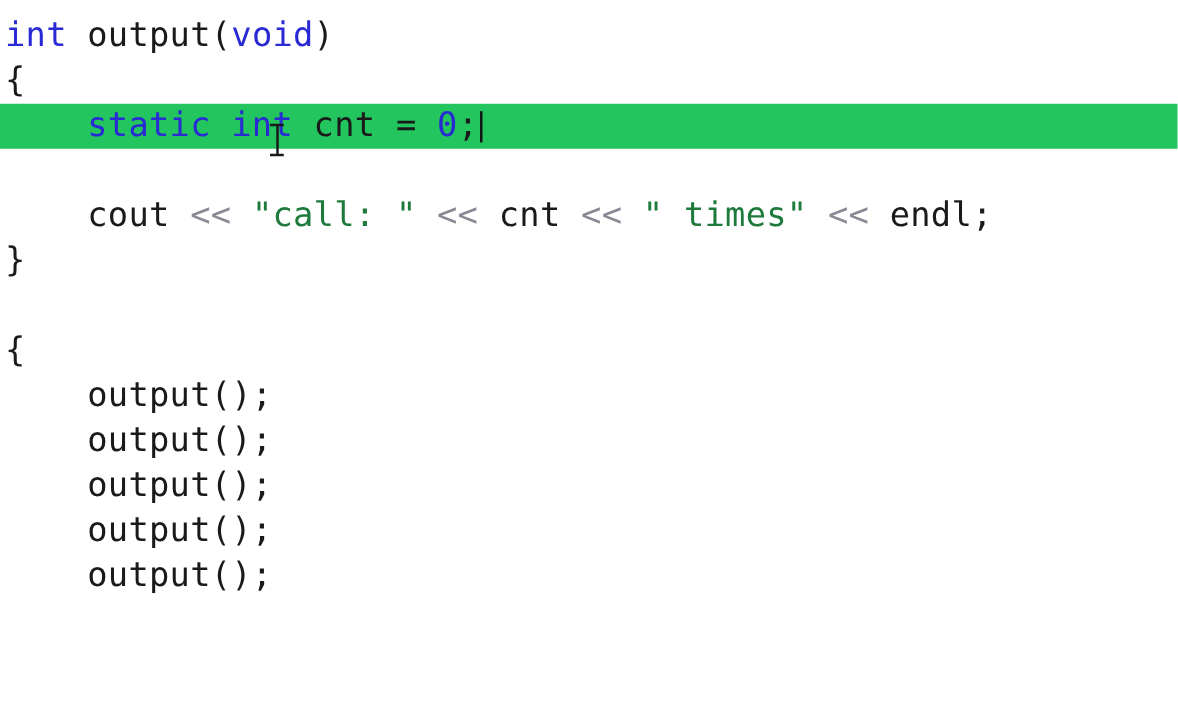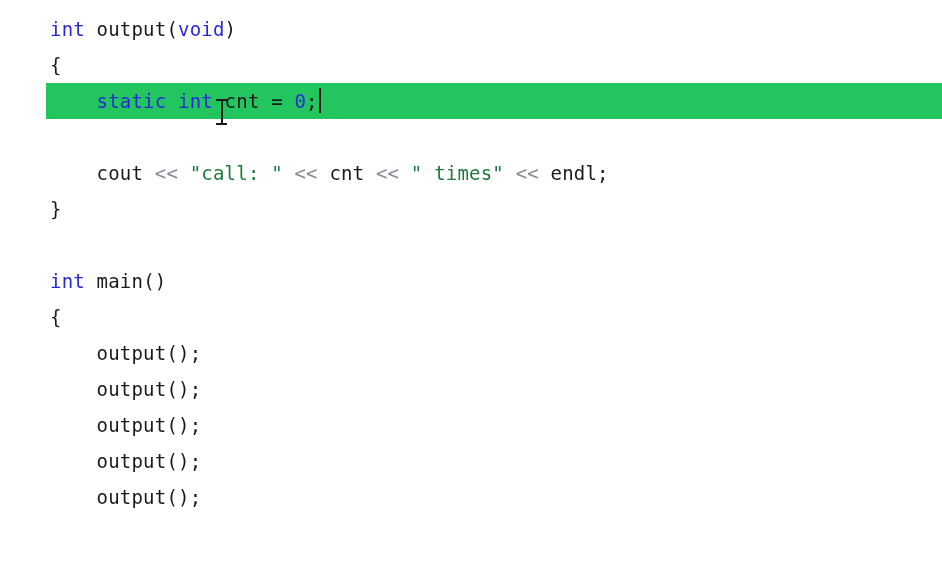--- a/index.html
+++ b/index.html
@@ -21,27 +21,26 @@
     height: 568px;
     background: #ffffff;
     padding-top: 11px;
     box-sizing: border-box;
   }
 
   .code-line {
     position: relative;
     height: 36px;
     line-height: 36px;
-    font-size: 19px;
+    font-size: 27px;
     letter-spacing: 0.2px;
     white-space: pre;
     color: #1a1a1a;
     padding-left: 4px;
     box-sizing: border-box;
-    margin-left: 46px;
   }
 
   .code-line.current {
     background: #22c55e;
   }
 
   
   .tok-keyword  { color: #2a2ad4; }
   .tok-number   { color: #2a2ad4; }
   .tok-string   { color: #1e7a3c; }
@@ -90,21 +89,20 @@
 
 <div id="editor">
   <div id="code-area">
       <div class="code-line"><span class="tok-keyword">int</span><span class="tok-plain"> </span><span class="tok-plain">output</span><span class="tok-plain">(</span><span class="tok-keyword">void</span><span class="tok-plain">)</span></div>
       <div class="code-line"><span class="tok-plain">{</span></div>
       <div class="code-line current"><span class="tok-plain">    </span><span class="tok-keyword">static</span><span class="tok-plain"> </span><span class="tok-keyword">int</span><span class="tok-plain"> </span><span class="tok-plain">cnt</span><span class="tok-plain"> </span><span class="tok-plain">=</span><span class="tok-plain"> </span><span class="tok-number">0</span><span class="tok-plain">;</span><span class="caret"></span></div>
       <div class="code-line">&nbsp;</div>
       <div class="code-line"><span class="tok-plain">    </span><span class="tok-plain">cout</span><span class="tok-plain"> </span><span class="tok-operator">&lt;&lt;</span><span class="tok-plain"> </span><span class="tok-string">"call: "</span><span class="tok-plain"> </span><span class="tok-operator">&lt;&lt;</span><span class="tok-plain"> </span><span class="tok-plain">cnt</span><span class="tok-plain"> </span><span class="tok-operator">&lt;&lt;</span><span class="tok-plain"> </span><span class="tok-string">" times"</span><span class="tok-plain"> </span><span class="tok-operator">&lt;&lt;</span><span class="tok-plain"> </span><span class="tok-plain">endl</span><span class="tok-plain">;</span></div>
       <div class="code-line"><span class="tok-plain">}</span></div>
       <div class="code-line">&nbsp;</div>
-      <div class="code-line"><span class="tok-keyword">int</span><span class="tok-plain"> </span><span class="tok-plain">main</span><span class="tok-plain">()</span></div>
       <div class="code-line"><span class="tok-plain">{</span></div>
       <div class="code-line"><span class="tok-plain">    </span><span class="tok-plain">output</span><span class="tok-plain">()</span><span class="tok-plain">;</span></div>
       <div class="code-line"><span class="tok-plain">    </span><span class="tok-plain">output</span><span class="tok-plain">()</span><span class="tok-plain">;</span></div>
       <div class="code-line"><span class="tok-plain">    </span><span class="tok-plain">output</span><span class="tok-plain">()</span><span class="tok-plain">;</span></div>
       <div class="code-line"><span class="tok-plain">    </span><span class="tok-plain">output</span><span class="tok-plain">()</span><span class="tok-plain">;</span></div>
       <div class="code-line"><span class="tok-plain">    </span><span class="tok-plain">output</span><span class="tok-plain">()</span><span class="tok-plain">;</span></div>
     </div>
 
   <div id="mouse-ibeam" style="left: 216px; top: 98px;">
     <div class="ibeam-cap top"></div>

